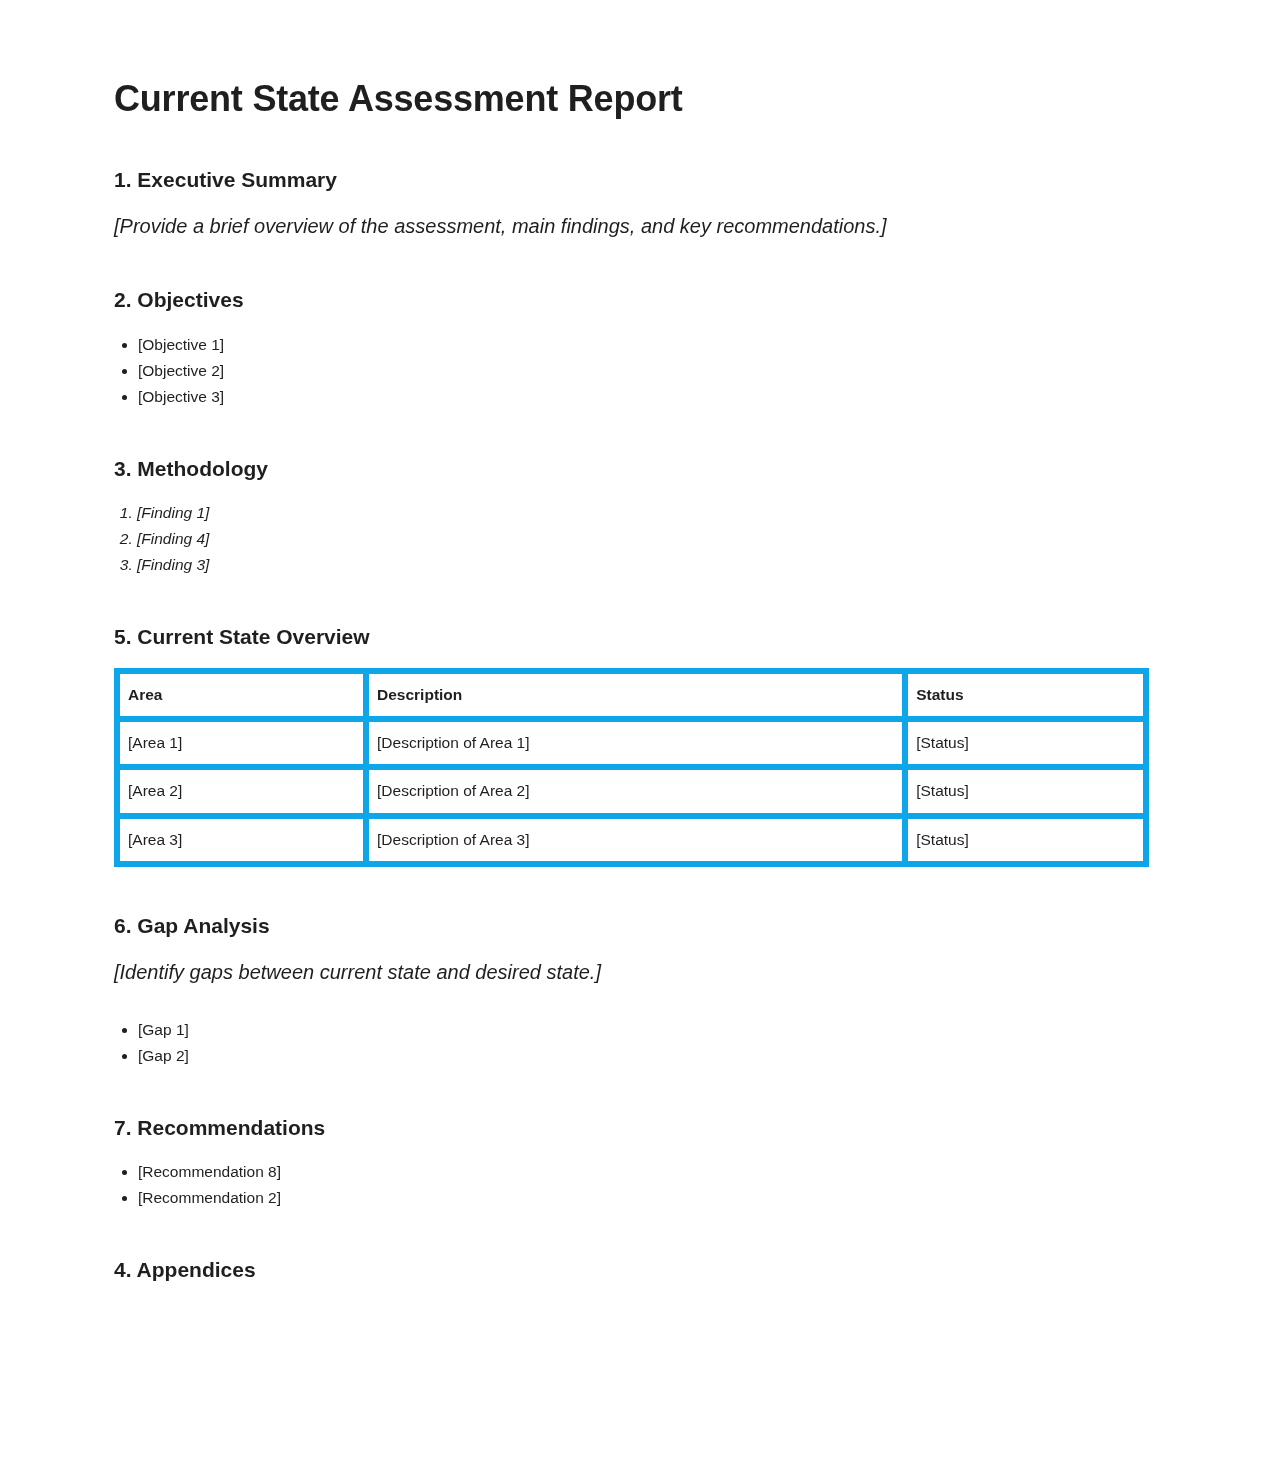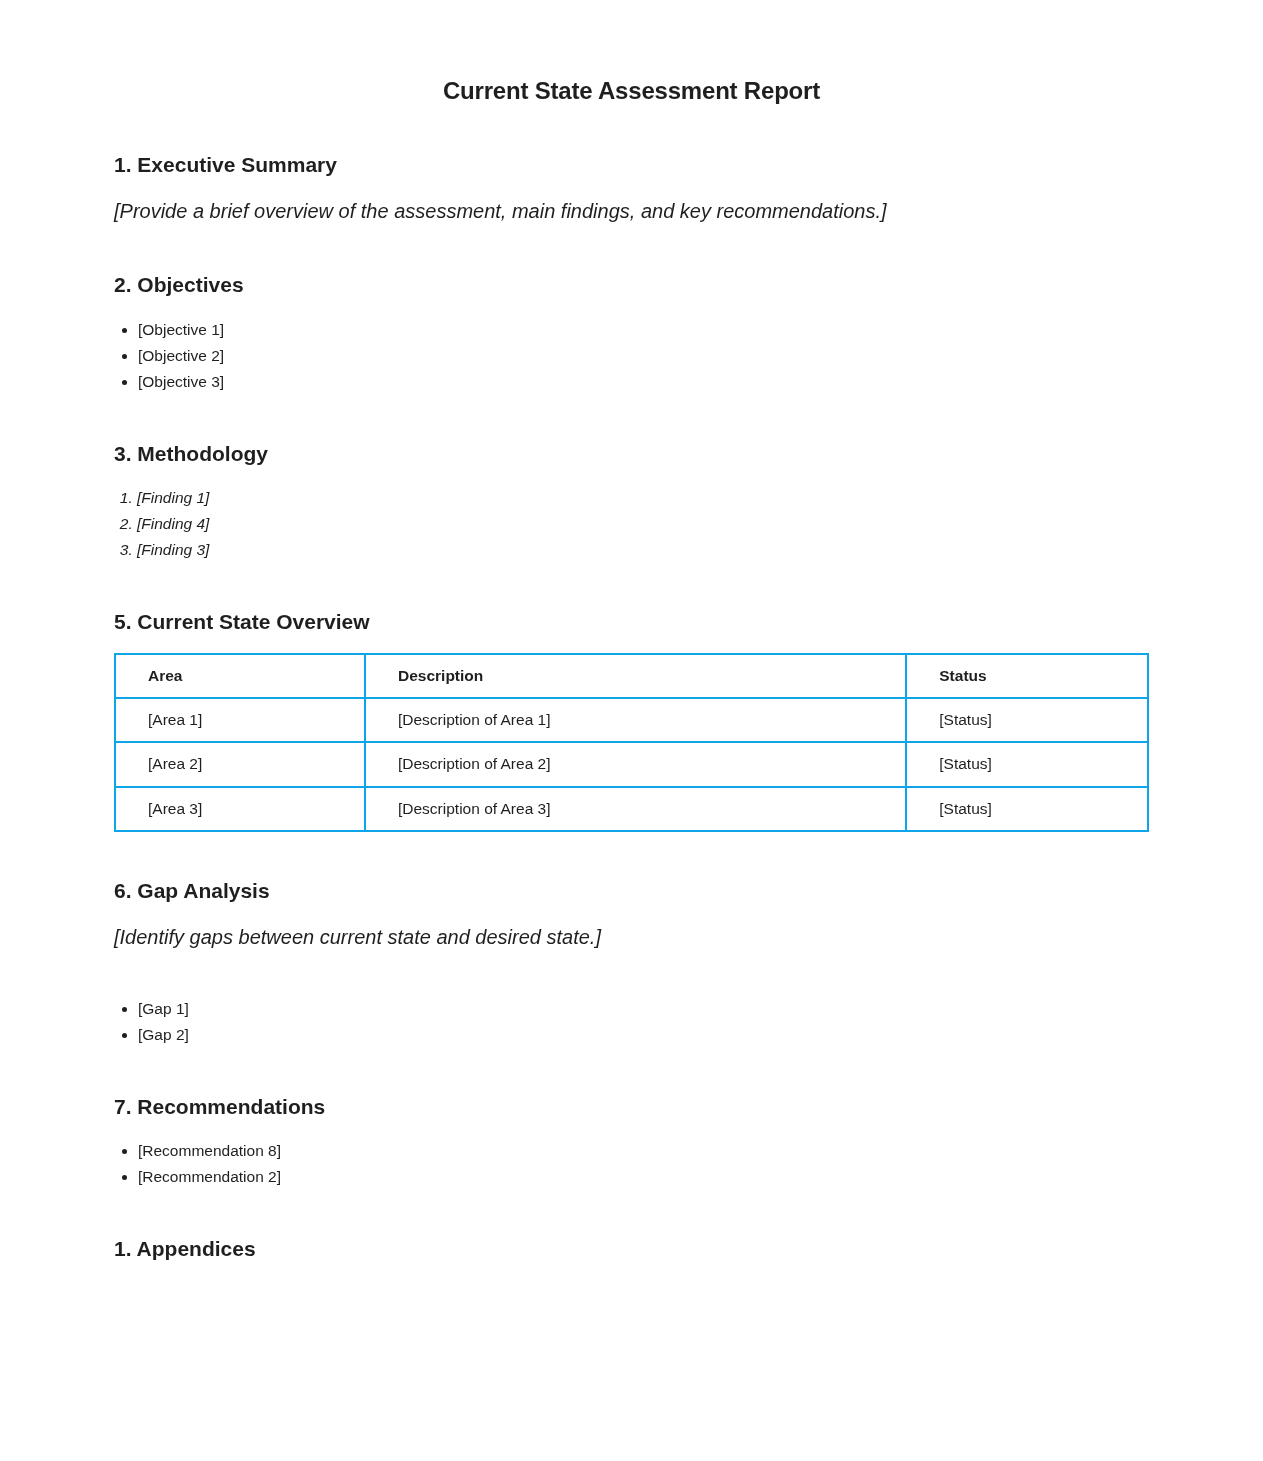--- a/index.html
+++ b/index.html
@@ -13,26 +13,25 @@
   body {
     min-width: 1263px;
     min-height: 1461px;
   }
   .doc {
     width: 1035px;
     margin: 0 auto;
     padding: 76px 0 140px 0;
   }
   h1.doc-title {
-    font-size: 24px;
+    font-size: 36px;
     font-weight: 700;
     line-height: 1.25;
     margin: 0 0 16px 0;
     letter-spacing: -0.2px;
-    text-align: center;
   }
   .section { margin: 0; }
   h2.sec-heading {
     font-size: 21px;
     font-weight: 700;
     line-height: 1.25;
     margin: 46px 0 18px 0;
   }
   p.sec-body {
     font-size: 20px;
@@ -41,33 +40,33 @@
     font-style: italic;
   }
   ul.sec-list, ol.sec-list {
     margin: 16px 0 16px 0;
     padding: 0 0 0 24px;
     font-size: 15.5px;
   }
   ul.sec-list li, ol.sec-list li {
     line-height: 1.68;
   }
-  ul.sec-list.after-paragraph { margin-top: 44px; }
+  ul.sec-list.after-paragraph { margin-top: 30px; }
   ol.sec-list { padding-left: 23px; font-style: italic; }
   table.data-table {
     width: 100%;
     border-collapse: collapse;
     margin: 17px 0 0 0;
     font-size: 15.5px;
   }
   table.data-table th, table.data-table td {
-    border: 2px solid #0ea5e9;
+    border: 6px solid #0ea5e9;
     text-align: left;
     vertical-align: middle;
-    padding: 11px 32px;
+    padding: 11px 8px;
     line-height: 1.3;
   }
   table.data-table th { font-weight: 700; }
   .col-area   { width: 24.2%; }
   .col-desc   { width: 52.4%; }
   .col-status { width: 23.4%; }
 </style>
 </head>
 <body>
 
@@ -142,16 +141,16 @@
 
   <div class="section">
     <h2 class="sec-heading">7. Recommendations</h2>
     <ul class="sec-list">
       <li>[Recommendation 8]</li>
       <li>[Recommendation 2]</li>
     </ul>
   </div>
 
   <div class="section">
-    <h2 class="sec-heading">1. Appendices</h2>
+    <h2 class="sec-heading">4. Appendices</h2>
   </div>
 
 </div>
 
 </body></html>

